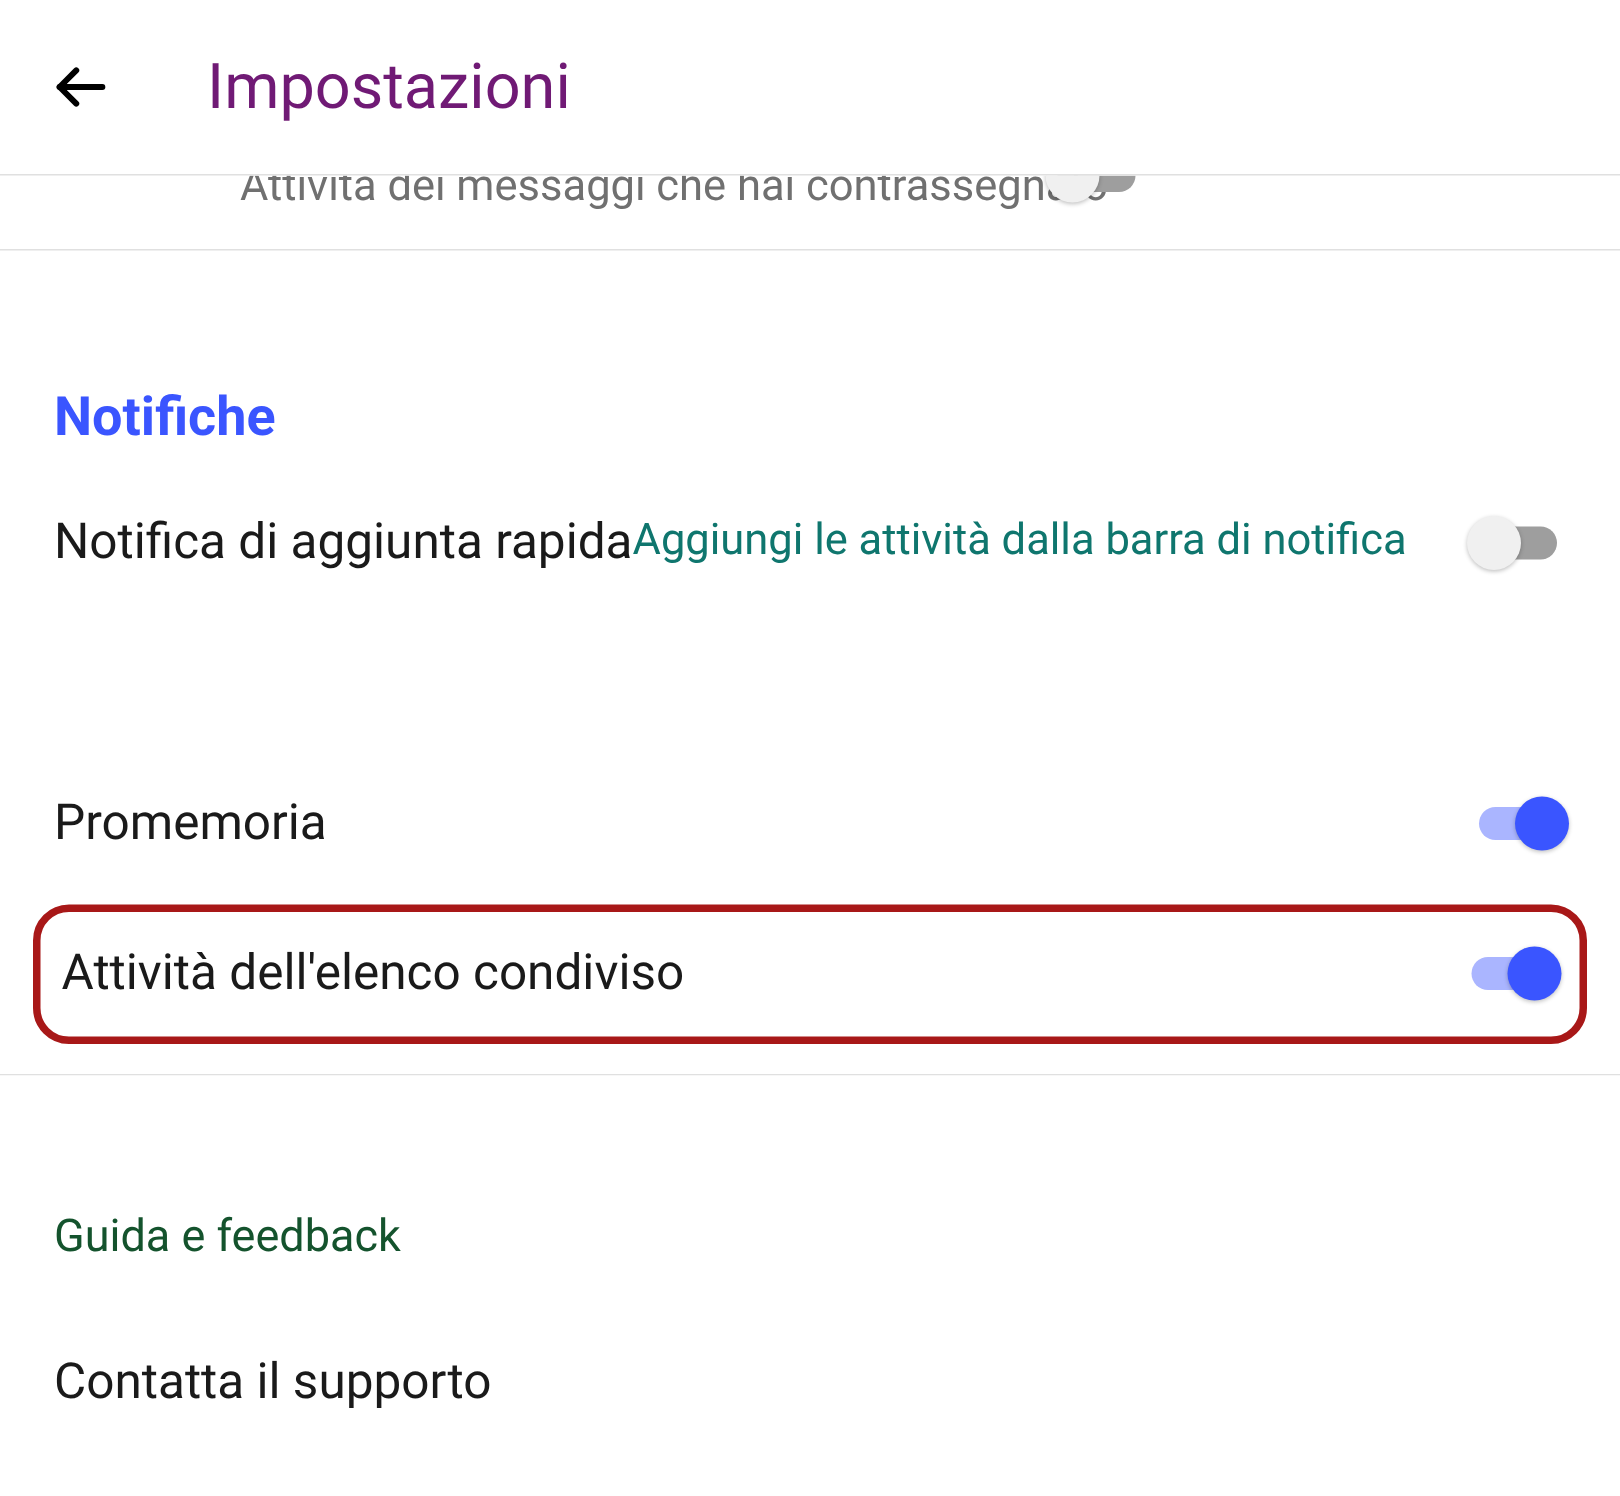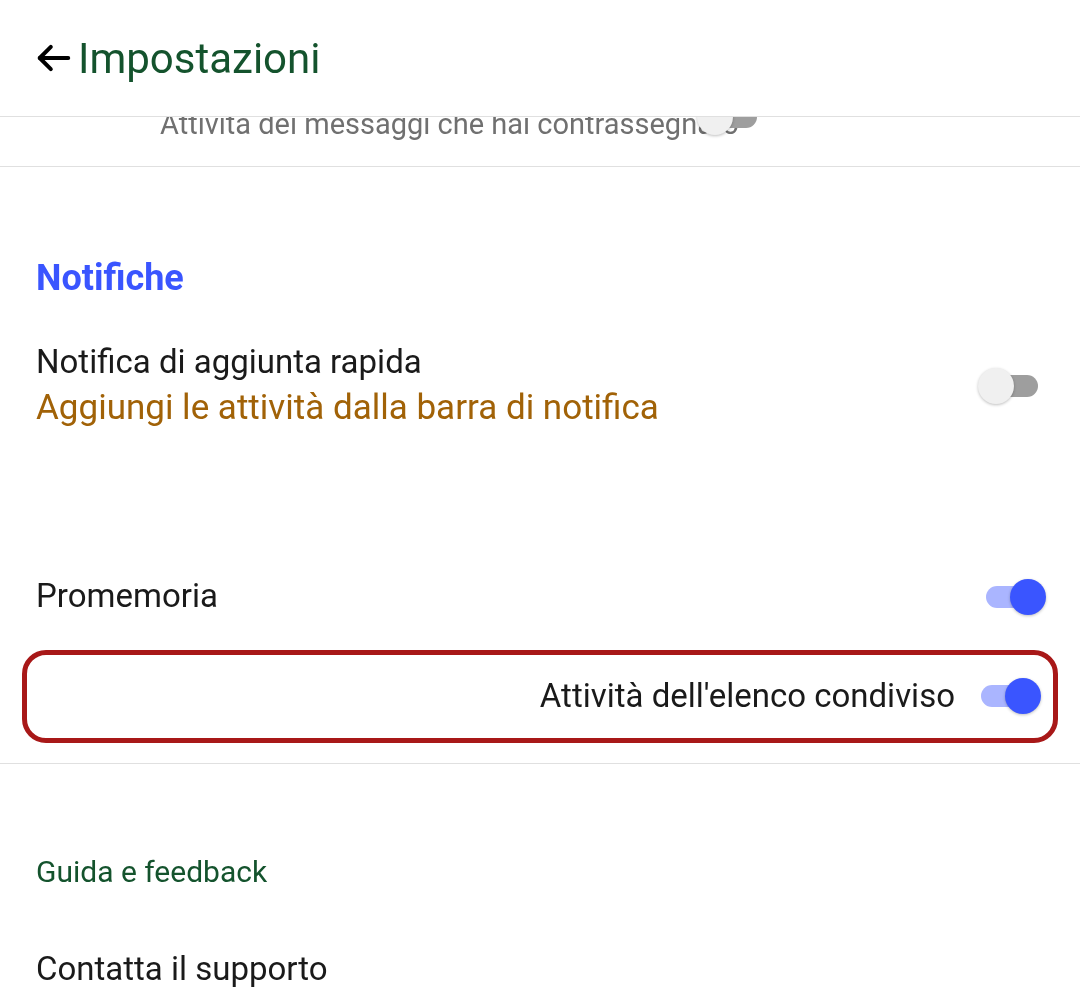--- a/index.html
+++ b/index.html
@@ -37,21 +37,22 @@
   .back-btn svg {
     width: 38px;
     height: 38px;
     stroke: #000000;
     stroke-width: 2.5;
     fill: none;
   }
   .header-title {
     font-size: 42px;
     font-weight: 400;
-    color: #14532d;
+    color: #701a75;
+    margin-left: 60px;
   }
 
   .truncated-row {
     position: relative;
     height: 50px;
     display: flex;
     align-items: flex-start;
     padding: 0 36px 0 160px;
     border-bottom: 1px solid #e0e0e0;
     background: #ffffff;
@@ -89,35 +90,34 @@
   .setting-row {
     display: flex;
     align-items: center;
     justify-content: space-between;
     padding: 32px 0;
     min-height: 80px;
     position: relative;
   }
   .setting-text {
     display: flex;
-    flex-direction: column;
     gap: 0;
     flex: 1;
     padding-right: 20px;
   }
   .setting-title {
     font-size: 33px;
     font-weight: 400;
     color: #1a1a1a;
     line-height: 1.3;
   }
   .setting-subtitle {
-    font-size: 35px;
-    font-weight: 400;
-    color: #a16207;
+    font-size: 29px;
+    font-weight: 400;
+    color: #0f766e;
     line-height: 1.35;
   }
 
   .toggle {
     position: relative;
     width: 64px;
     height: 36px;
     flex-shrink: 0;
   }
   .toggle-track {

